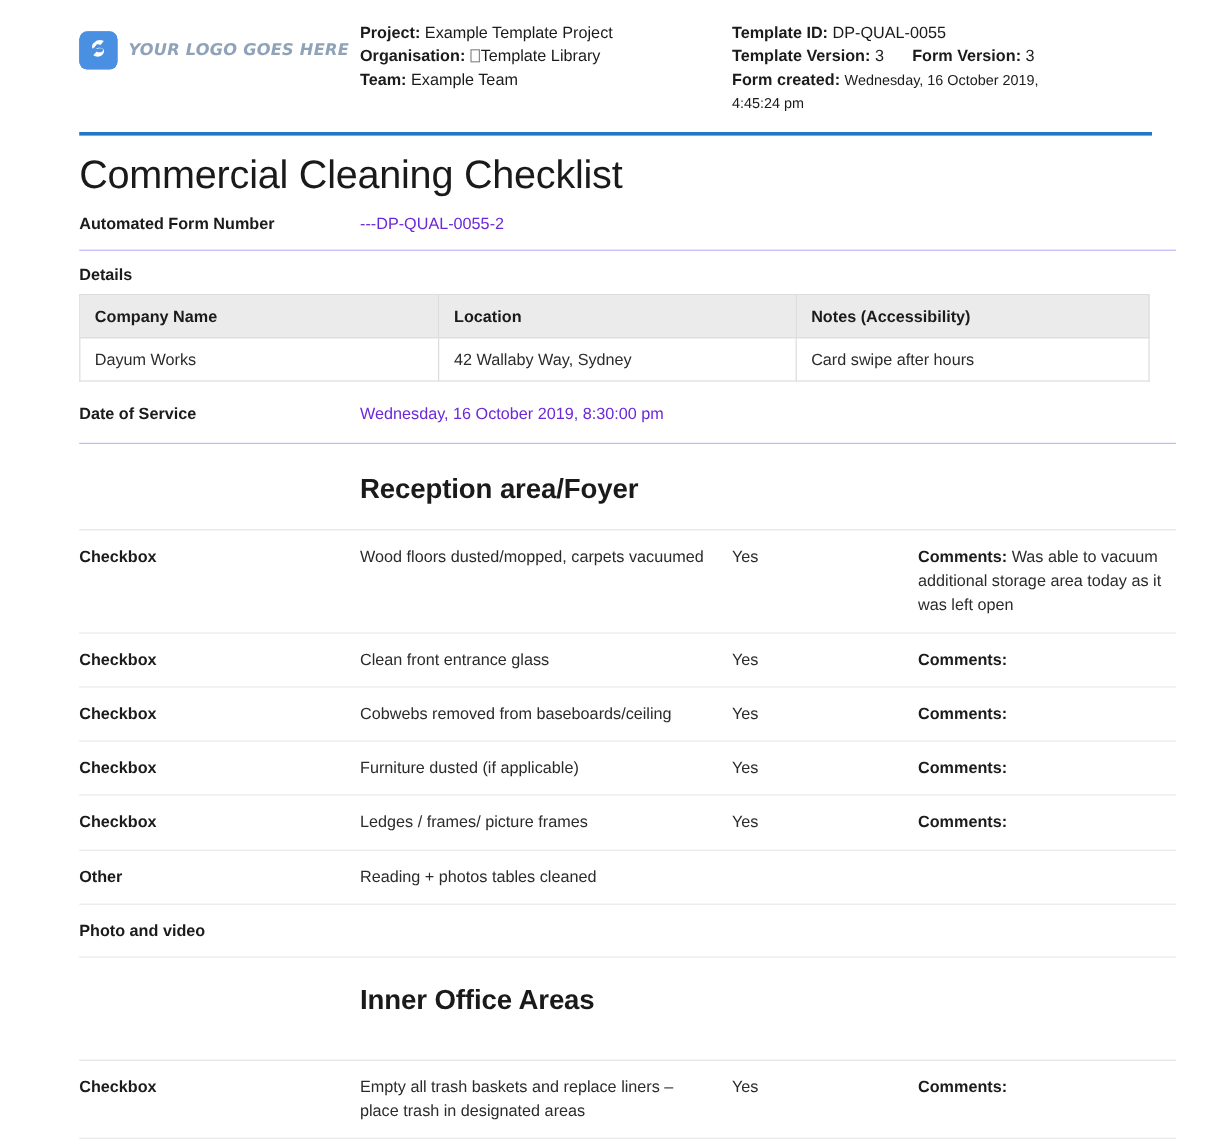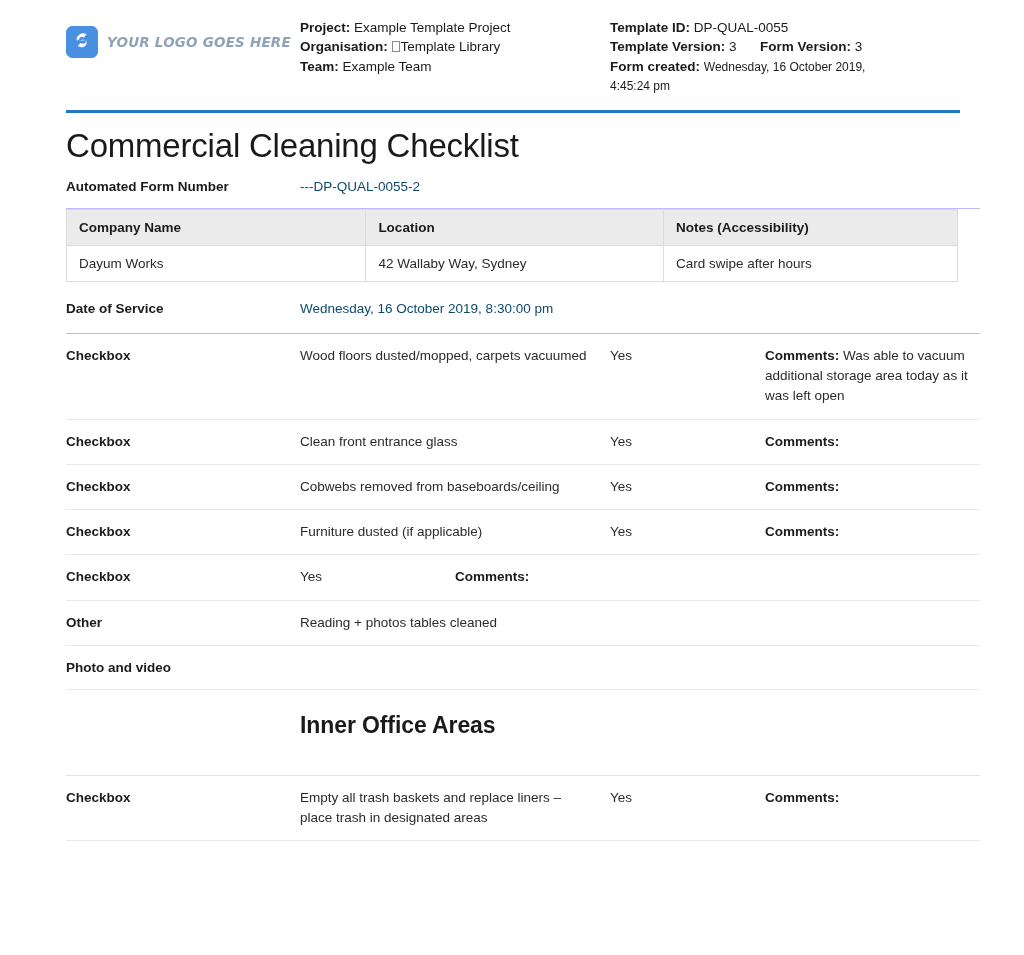--- a/index.html
+++ b/index.html
@@ -104,21 +104,21 @@
     font-size: 13.5px;
     line-height: 1.46;
   }
   .field-row.bordered-bottom { border-bottom: 1px solid #c4b5fd; }
   .field-label {
     flex: 0 0 234px;
     font-weight: bold;
     color: #1b1b1b;
     padding-right: 12px;
   }
-  .field-value { flex: 1 1 auto; color: #0c4a6e; }
+  .field-value { flex: 1 1 auto; color: #6d28d9; }
 
   
   .block-label {
     margin: 12px 44px 0 66px;
     font-size: 13.5px;
     font-weight: bold;
     color: #1b1b1b;
     padding-bottom: 9px;
   }
 
@@ -277,20 +277,21 @@
 
   <div class="blue-rule"></div>
 
   <h1 class="doc-title">Commercial Cleaning Checklist</h1>
 
   <div class="field-row bordered-bottom">
     <div class="field-label">Automated Form Number</div>
     <div class="field-value">---DP-QUAL-0055-2</div>
   </div>
 
+  <div class="block-label">Details</div>
 
   <table class="details-table">
     <thead>
       <tr>
         <th style="width:33.6%">Company Name</th>
         <th style="width:33.4%">Location</th>
         <th style="width:33.0%">Notes (Accessibility)</th>
       </tr>
     </thead>
     <tbody>
@@ -300,20 +301,23 @@
         <td>Card swipe after hours</td>
       </tr>
     </tbody>
   </table>
 
   <div class="field-row bordered-bottom" style="padding-top:17px;padding-bottom:14px;">
     <div class="field-label">Date of Service</div>
     <div class="field-value">Wednesday, 16 October 2019, 8:30:00 pm</div>
   </div>
 
+  <div class="section-heading-row">
+    <div class="section-heading">Reception area/Foyer</div>
+  </div>
 
   <div class="check-row">
     <div class="c-type">Checkbox</div>
     <div class="c-desc">Wood floors dusted/mopped, carpets vacuumed</div>
     <div class="c-answer">Yes</div>
     <div class="c-comment"><b>Comments:</b> <span>Was able to vacuum additional storage area today as it was left open</span></div>
   </div>
 
   <div class="check-row">
     <div class="c-type">Checkbox</div>
@@ -331,20 +335,21 @@
 
   <div class="check-row">
     <div class="c-type">Checkbox</div>
     <div class="c-desc">Furniture dusted (if applicable)</div>
     <div class="c-answer">Yes</div>
     <div class="c-comment"><b>Comments:</b> <span></span></div>
   </div>
 
   <div class="check-row">
     <div class="c-type">Checkbox</div>
+    <div class="c-desc">Ledges / frames/ picture frames</div>
     <div class="c-answer">Yes</div>
     <div class="c-comment"><b>Comments:</b> <span></span></div>
   </div>
 
   <div class="check-row">
     <div class="c-type">Other</div>
     <div class="c-desc">Reading + photos tables cleaned</div>
     <div class="c-answer"></div>
     <div class="c-comment"></div>
   </div>

